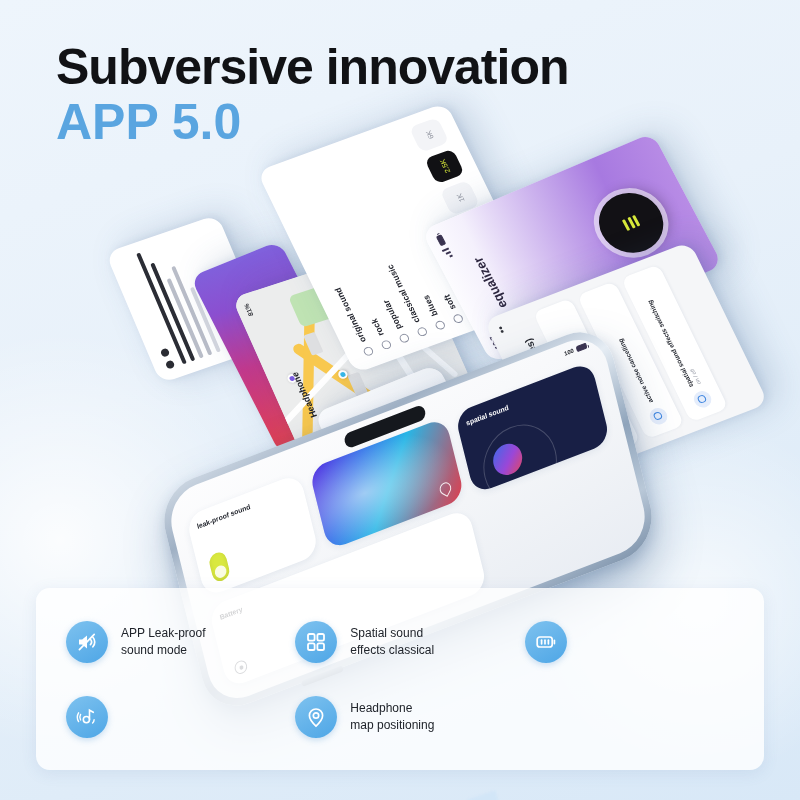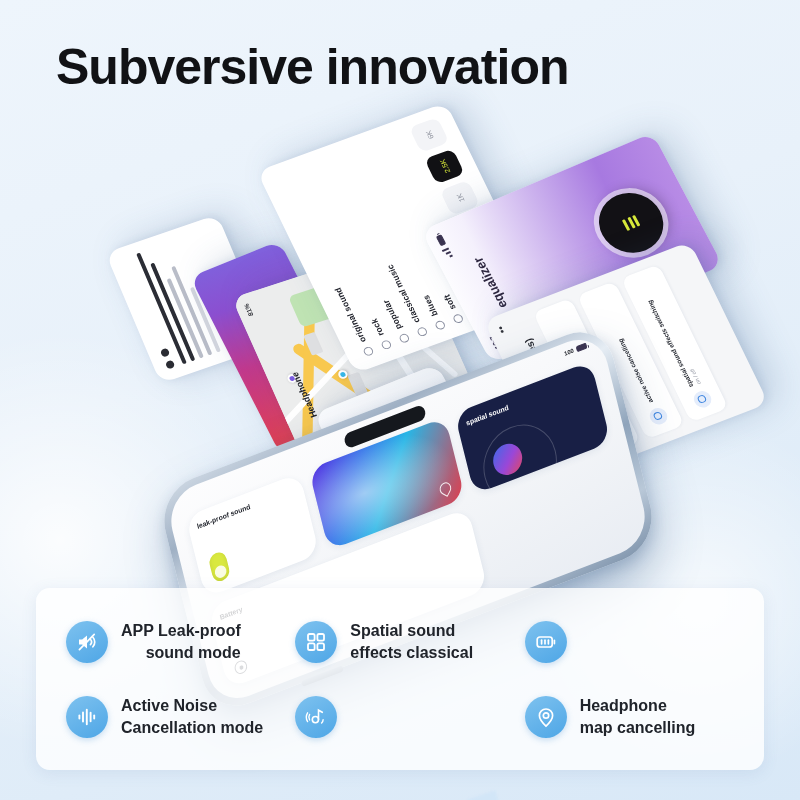--- a/index.html
+++ b/index.html
@@ -452,41 +452,42 @@
   }
   .feature-icon {
     width: 42px; height: 42px; border-radius: 50%;
     background: linear-gradient(150deg, #7ec2ef 0%, #4ea6e6 100%);
     flex: none;
     display: flex; align-items: center; justify-content: center;
     box-shadow: 0 2px 6px rgba(70, 140, 205, .28);
   }
   .feature-icon svg { display: block; }
   .feature-text {
-    font-size: 16px;
+    font-size: 12px;
     line-height: 1.34;
     color: #20242b;
-    font-weight: 700;
-  }
-  .feature-text .l2 { display: block; text-align: right; }
+    font-weight: 400;
+  }
+  .feature-text .l2 { display: block; }
 </style>
 </head>
 <body>
 
 <div id="stage">
 
   <div class="swoosh swoosh-a"></div>
   <div class="swoosh swoosh-b"></div>
   <div class="swoosh swoosh-c"></div>
   <div class="swoosh swoosh-d"></div>
   <div class="glow-left"></div>
   <div class="glow-right"></div>
 
   <div class="headline">
     <div class="headline-main">Subversive innovation</div>
+    <div class="headline-sub">APP 5.0</div>
   </div>
 
   <div class="card card-text">
     <div class="text-head">
         <i></i>
         <i></i>
       </div>
     <div class="text-lines">
       <span></span>
         <span></span>
@@ -707,35 +708,20 @@
         <svg width="24" height="24" viewBox="0 0 24 24" fill="none" stroke="#ffffff" stroke-width="1.7" stroke-linecap="round">
           <rect x="3.2" y="7" width="15" height="10" rx="2.6"></rect>
           <line x1="7.6" y1="10.2" x2="7.6" y2="13.8"></line>
           <line x1="11" y1="10.2" x2="11" y2="13.8"></line>
           <line x1="14.4" y1="10.2" x2="14.4" y2="13.8"></line>
           <path d="M20.4 10.4v3.2"></path>
         </svg>
       </span>
     </div>
 
-    <div class="feature">
-      <span class="feature-icon">
-        <svg width="24" height="24" viewBox="0 0 24 24" fill="none" stroke="#ffffff" stroke-width="1.9" stroke-linecap="round">
-          <line x1="4.4" y1="10.4" x2="4.4" y2="13.6"></line>
-          <line x1="8" y1="7.4" x2="8" y2="16.6"></line>
-          <line x1="11.8" y1="4.8" x2="11.8" y2="19.2"></line>
-          <line x1="15.6" y1="7.8" x2="15.6" y2="16.2"></line>
-          <line x1="19.2" y1="10.4" x2="19.2" y2="13.6"></line>
-        </svg>
-      </span>
-      <span class="feature-text">
-        <span>Active Noise</span>
-        <span class="l2">Cancellation mode</span>
-      </span>
-    </div>
 
     <div class="feature">
       <span class="feature-icon">
         <svg width="24" height="24" viewBox="0 0 24 24" fill="none" stroke="#ffffff" stroke-width="1.6" stroke-linecap="round">
           <circle cx="11.4" cy="14.6" r="3.1"></circle>
           <path d="M14.5 14.6V5.2l3.8 2.1"></path>
           <path d="M5.6 9.4a5.6 5.6 0 0 0 0 5.6" stroke-width="1.4"></path>
           <path d="M3.6 7.8a8.4 8.4 0 0 0 0 8.8" stroke-width="1.4"></path>
           <path d="M17.6 18.1a5 5 0 0 0 1.5-3.4" stroke-width="1.4"></path>
         </svg>
@@ -744,19 +730,19 @@
 
     <div class="feature">
       <span class="feature-icon">
         <svg width="24" height="24" viewBox="0 0 24 24" fill="none" stroke="#ffffff" stroke-width="1.7">
           <path d="M12 21.2s6.6-6.2 6.6-10.6A6.6 6.6 0 0 0 5.4 10.6C5.4 15 12 21.2 12 21.2z"></path>
           <circle cx="12" cy="10.5" r="2.7"></circle>
         </svg>
       </span>
       <span class="feature-text">
         <span>Headphone</span>
-        <span class="l2">map cancelling</span>
+        <span class="l2">map positioning</span>
       </span>
     </div>
 
   </div>
 
 </div>
 
 </body></html>

